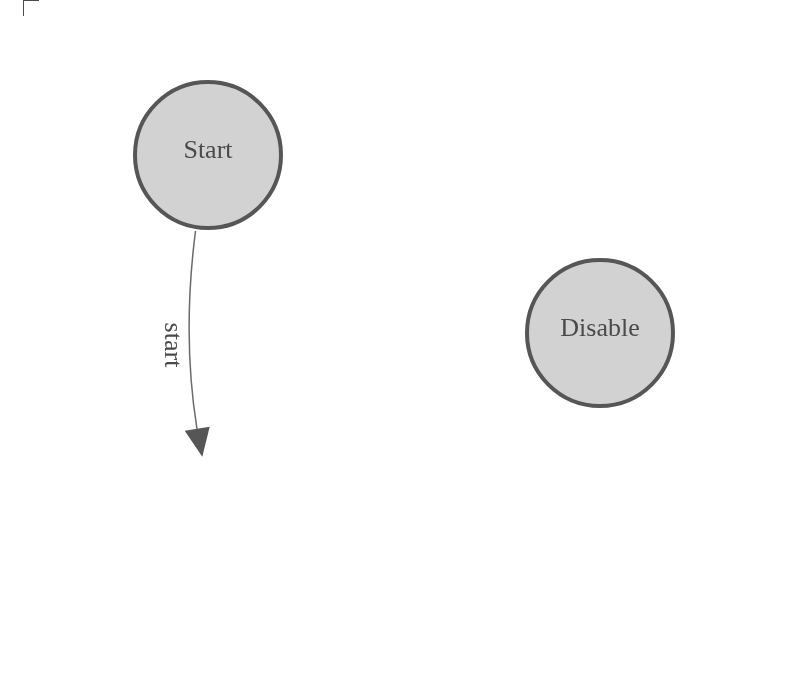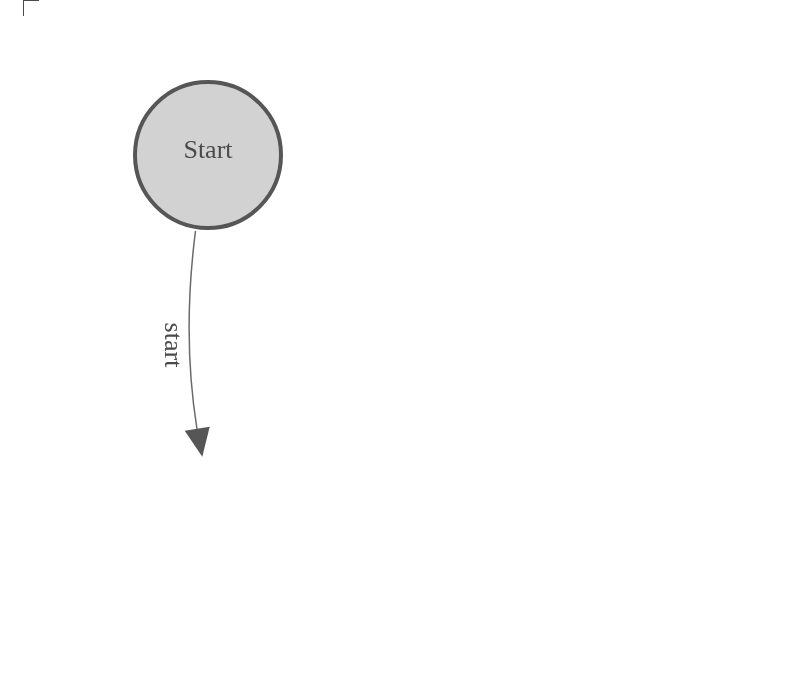--- a/index.html
+++ b/index.html
@@ -100,16 +100,19 @@
   <svg class="edges-layer" viewBox="0 0 799 686" xmlns="http://www.w3.org/2000/svg">
     <path class="edge-path" d="M 172.5 231 Q 159 336 174 429"></path>
     <polygon class="edge-arrowhead" points="161.7,430.7 186.7,426.7 179.3,456.7"></polygon>
   </svg>
 
   <div class="node node-start">
     <span class="node-label">Start</span>
   </div>
 
 
+  <div class="node node-disable">
+    <span class="node-label">Disable</span>
+  </div>
 
   <div class="edge-label">start</div>
 
 </div>
 
 </body></html>

